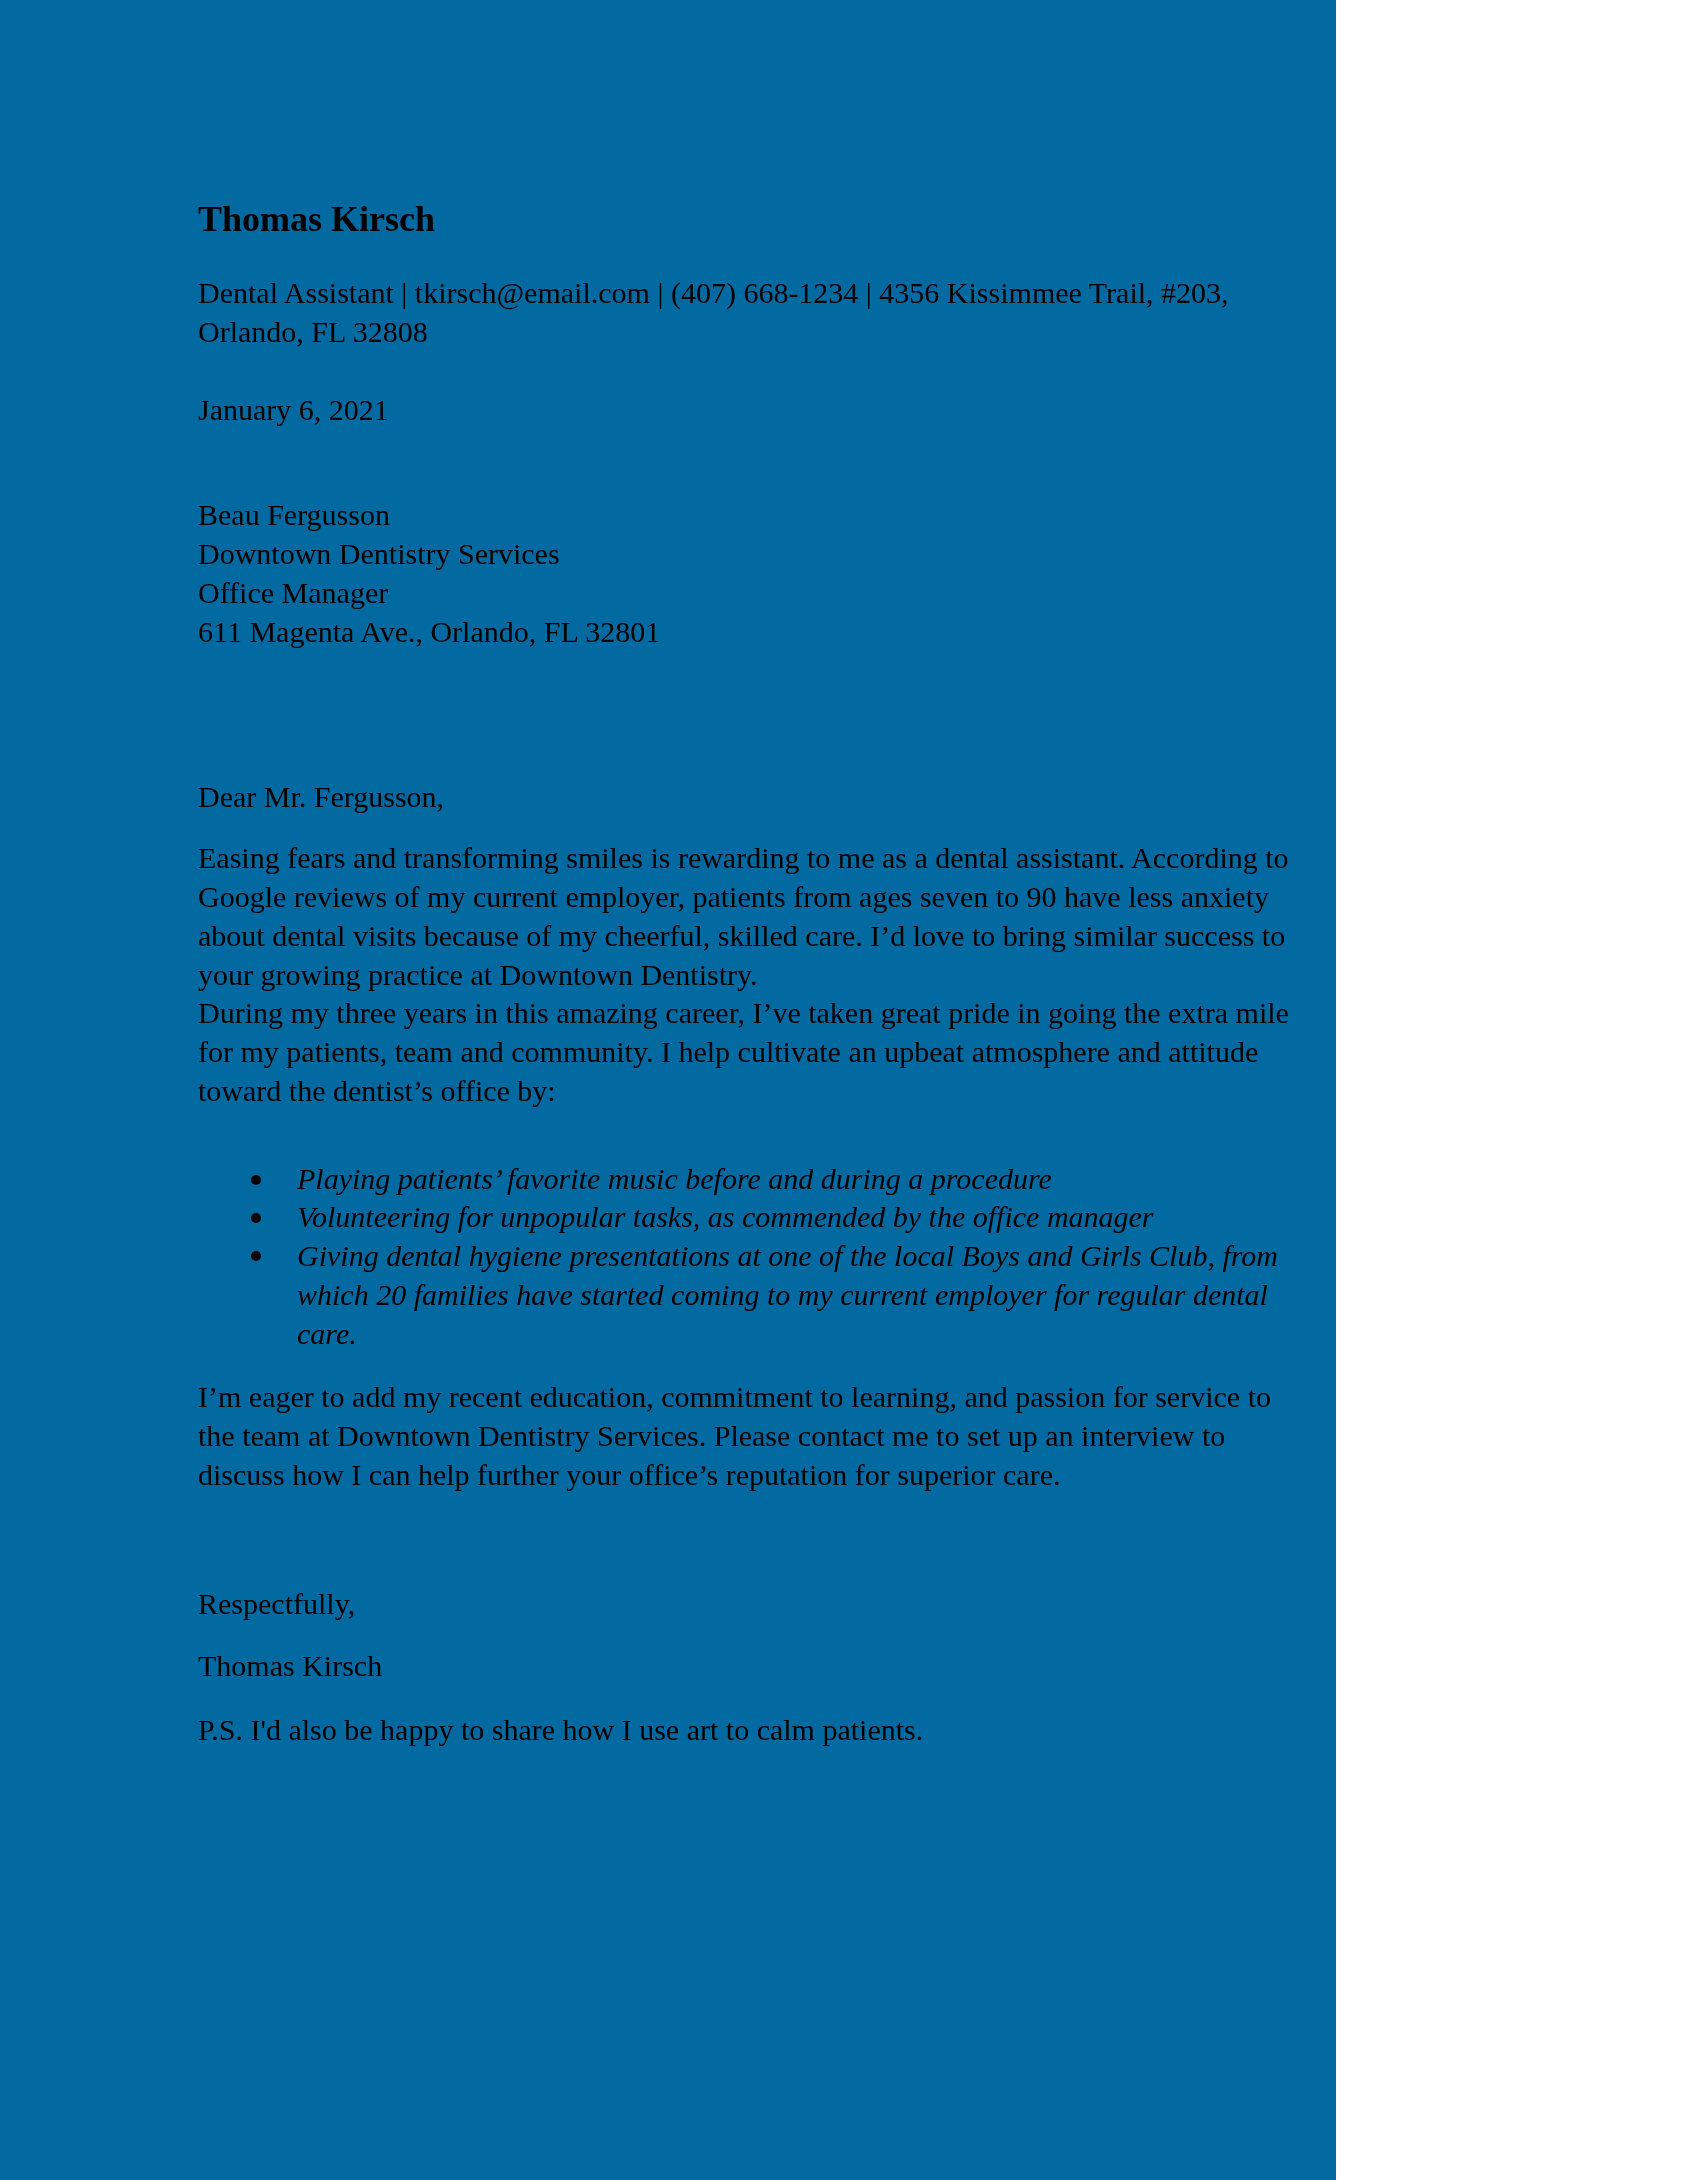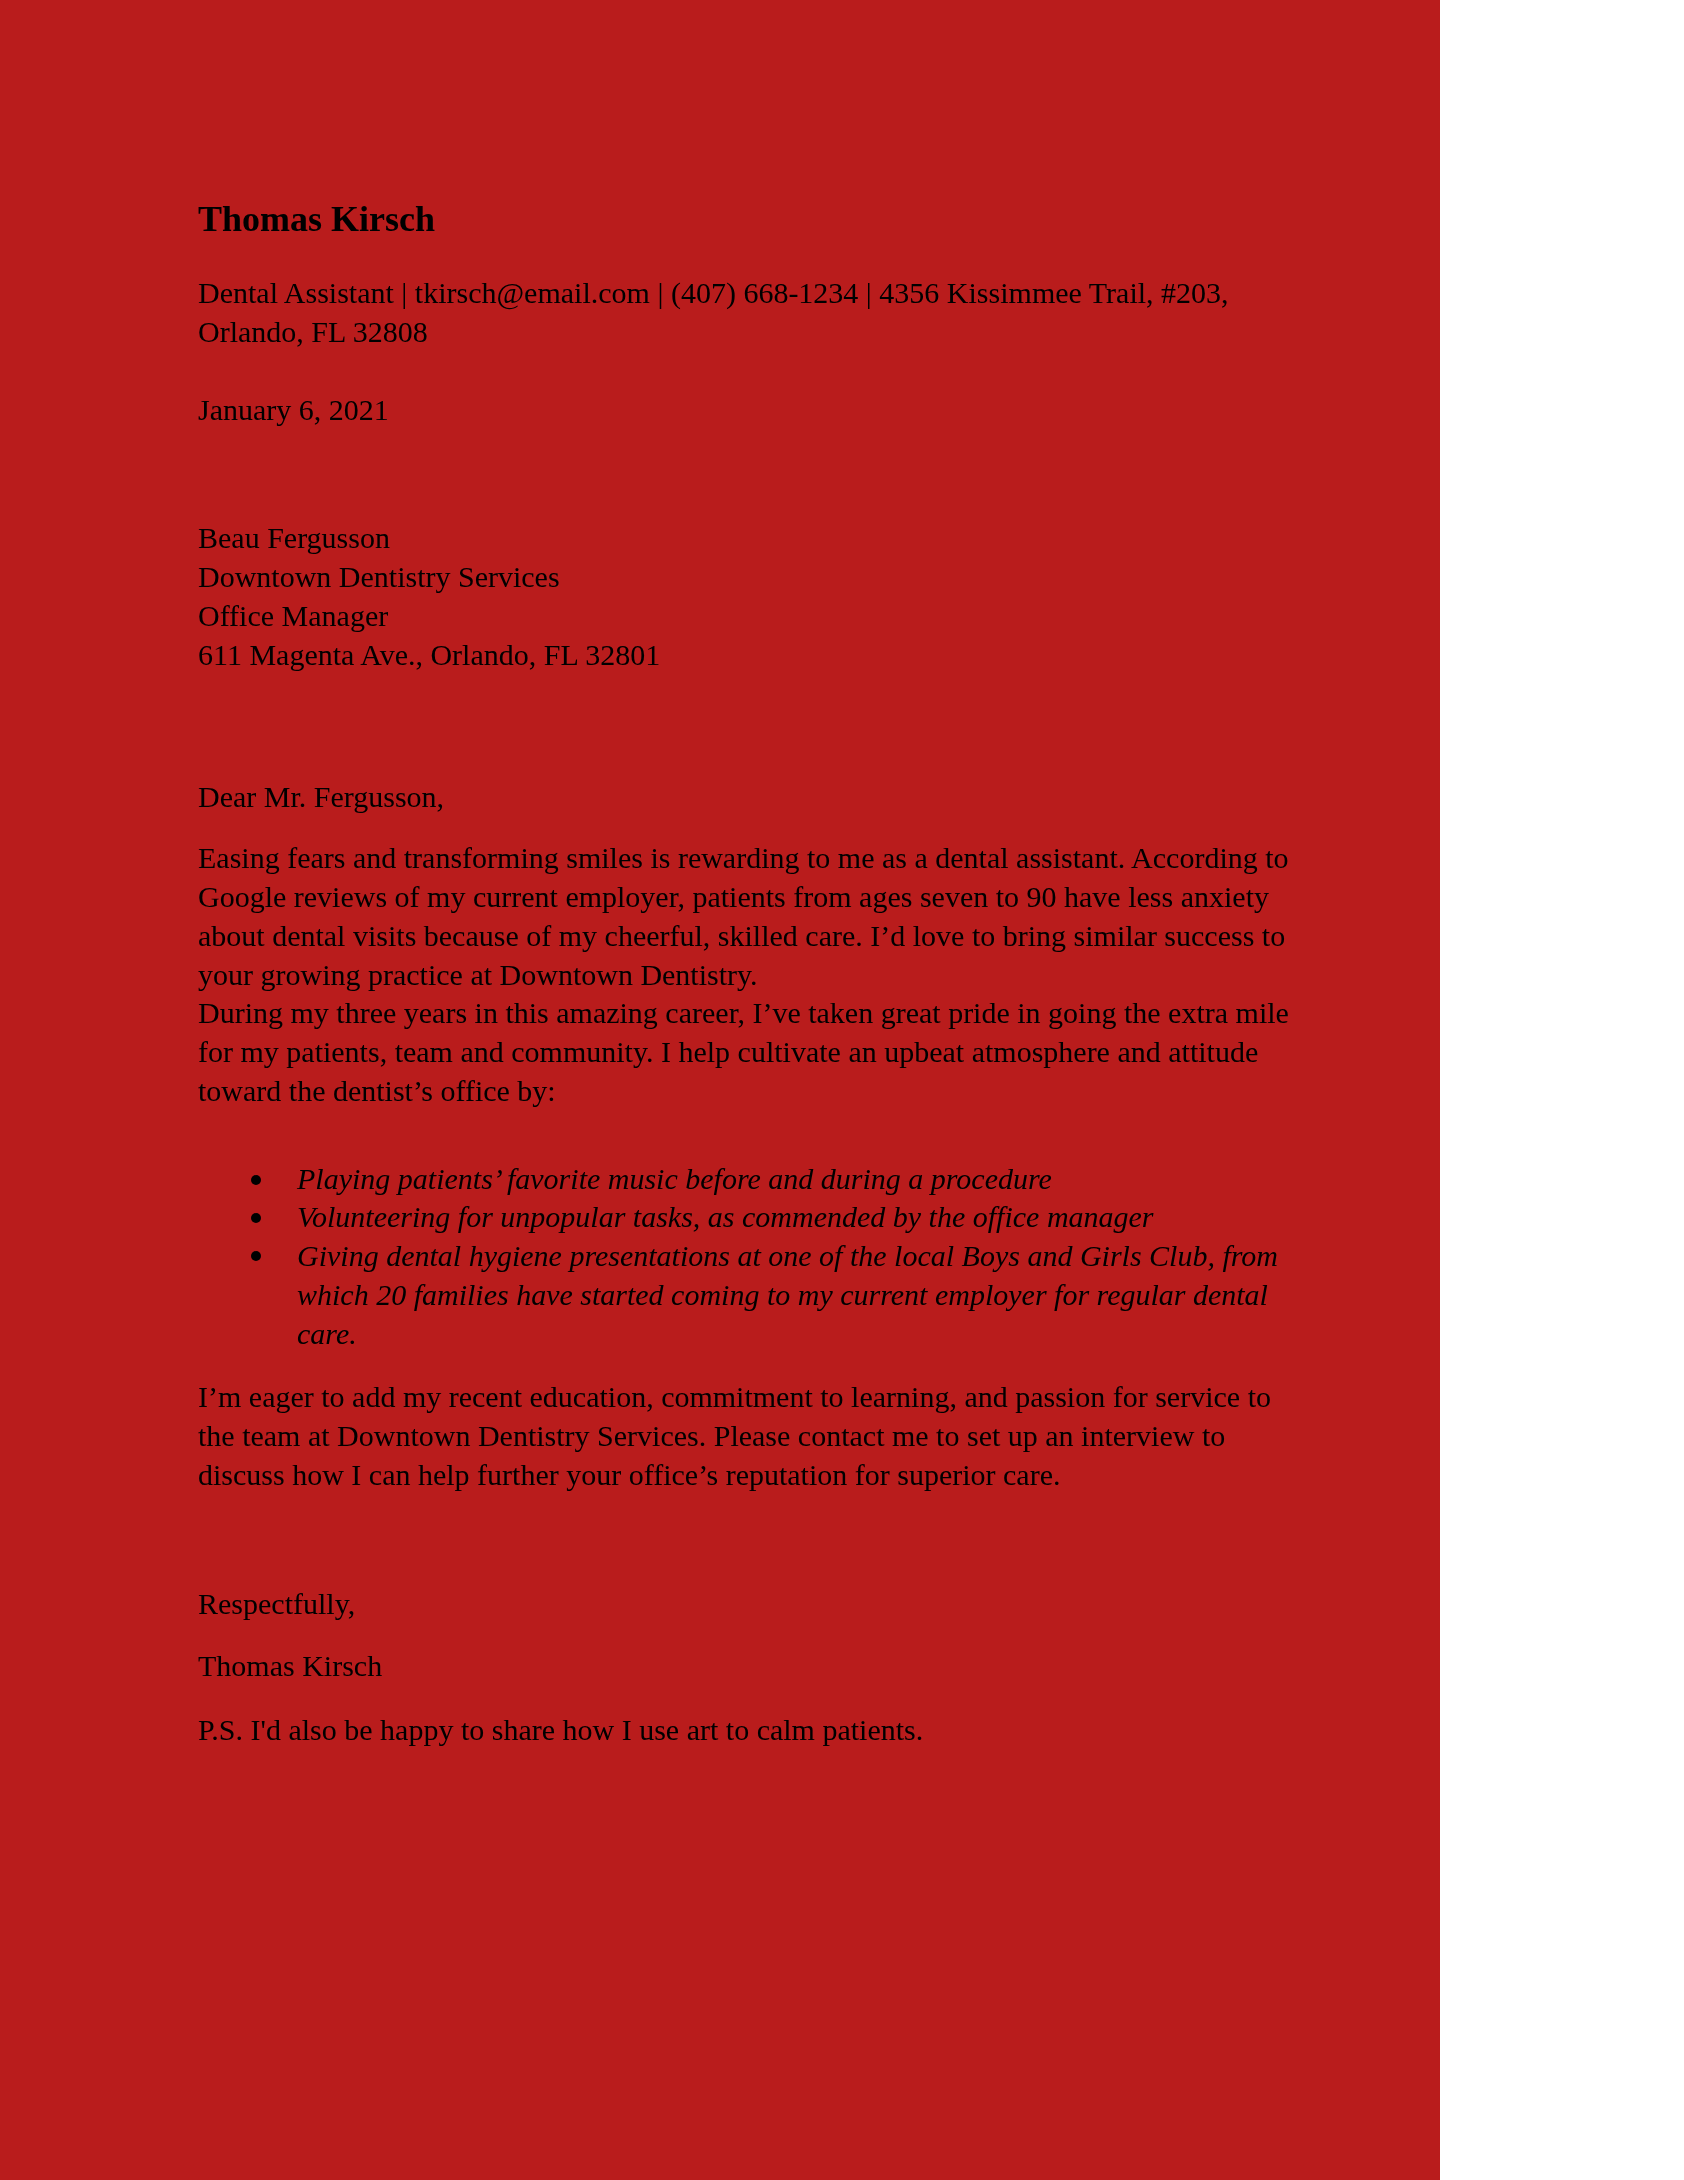--- a/index.html
+++ b/index.html
@@ -11,41 +11,41 @@
       width: 1685px;
       height: 2181px;
       position: relative;
       overflow: hidden;
       font-family: "Liberation Serif", "DejaVu Serif", serif;
       color: #000000;
     }
     .page {
       position: absolute;
       left: 0; top: 0;
-      width: 1440px;
+      width: 1336px;
       height: 2181px;
-      background: #b91c1c;
+      background: #0369a1;
     }
     .blk {
       position: absolute;
       left: 198px;
       width: 1303px;
       font-size: 30px;
       line-height: 39px;
       white-space: nowrap;
     }
     .name {
       top: 198px;
       font-size: 36px;
       font-weight: bold;
       line-height: 43px;
     }
     .contact { top: 245px; margin-top: 28px; }
     .date { top: 390px; }
-    .recipient { top: 518px; }
+    .recipient { top: 495px; }
     .salutation { top: 777px; }
     .p1 { top: 838px; }
     .p2 { top: 993px; }
     .bullets {
       top: 1160px;
       margin: 0;
       padding: 0;
       list-style: none;
       font-style: italic;
     }

